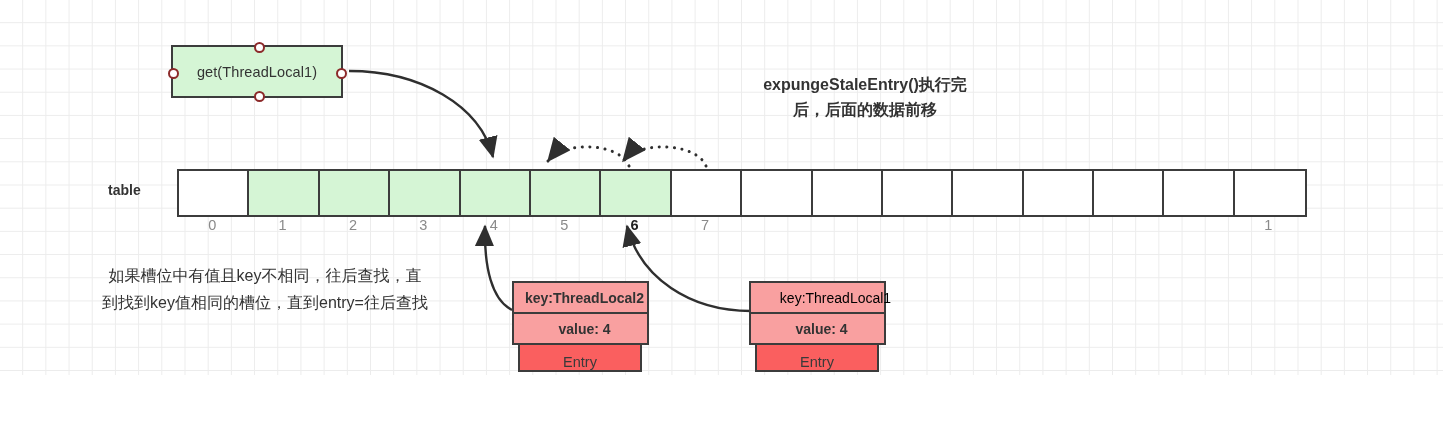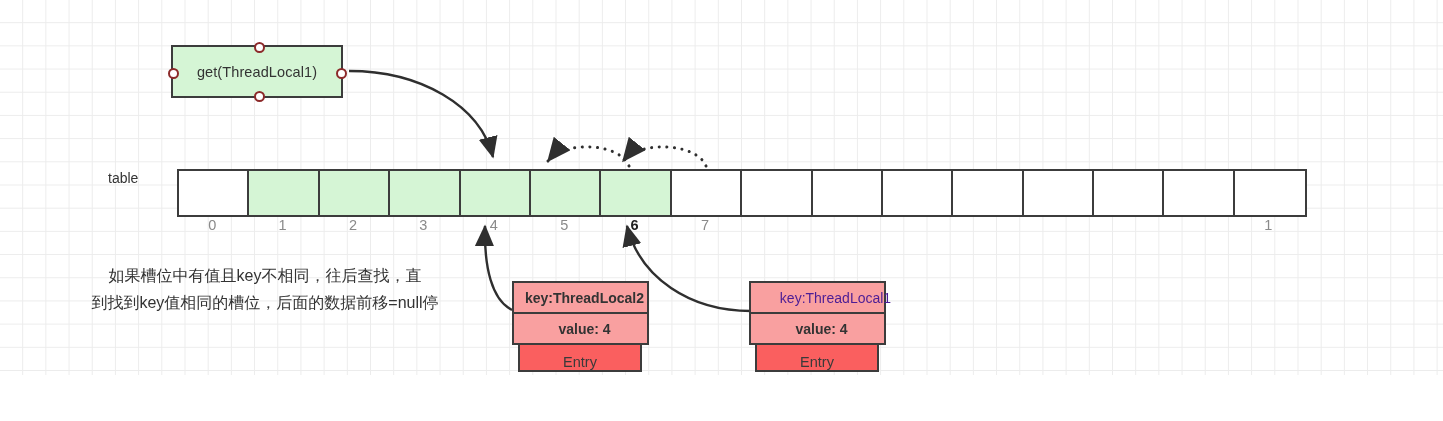--- a/index.html
+++ b/index.html
@@ -53,23 +53,23 @@
     background: #ffffff;
     border: 2px solid #8c2a2a;
     box-sizing: border-box;
     z-index: 6;
   }
 
   
   #table-label {
     position: absolute;
     left: 108px;
-    top: 170px;
+    top: 182px;
     font-size: 14px;
-    font-weight: normal;
+    font-weight: bold;
     color: #333333;
   }
   #table {
     position: absolute;
     left: 177px;
     top: 169px;
     height: 44px;
     display: flex;
     border: 2px solid #3c3c3c;
     box-sizing: content-box;
@@ -137,21 +137,21 @@
     height: 33px;
     display: flex;
     align-items: center;
     justify-content: center;
     font-size: 14px;
     color: #333333;
     margin-top: -2px;
   }
   .entry-row.first { margin-top: 0; }
   .entry-row.bold { font-weight: bold; padding-left: 8px; }
-  .entry-row.plain { color: #4c1d95; padding-left: 36px; }
+  .entry-row.plain { color: #000000; padding-left: 36px; }
   .entry-foot {
     background: #fa5f5f;
     border: 2px solid #3c3c3c;
     box-sizing: border-box;
     height: 29px;
     display: flex;
     align-items: flex-end;
     justify-content: center;
     font-size: 14.5px;
     color: #3a3a3a;
@@ -185,20 +185,24 @@
   </svg>
 
   <div id="get-box">
     <span>get(ThreadLocal1)</span>
     <span class="anchor" style="left:80.5px; top:-5.5px;"></span>
     <span class="anchor" style="left:80.5px; bottom:-5.5px;"></span>
     <span class="anchor" style="left:-5.5px; top:21px;"></span>
     <span class="anchor" style="right:-5.5px; top:21px;"></span>
   </div>
 
+  <div id="title-note">
+    <div>expungeStaleEntry()执行完</div>
+    <div>后，后面的数据前移</div>
+  </div>
 
   <div id="table-label">table</div>
   <div id="table">
       <div class="cell"></div>
       <div class="cell filled"></div>
       <div class="cell filled"></div>
       <div class="cell filled"></div>
       <div class="cell filled"></div>
       <div class="cell filled"></div>
       <div class="cell filled"></div>
@@ -219,21 +223,21 @@
       <div class="idx" style="left: 211.2px;">3</div>
       <div class="idx" style="left: 281.6px;">4</div>
       <div class="idx" style="left: 352px;">5</div>
       <div class="idx emph" style="left: 422.4px;">6</div>
       <div class="idx" style="left: 492.8px;">7</div>
       <div class="idx" style="left: 1056px;">1</div>
     </div>
 
   <div id="left-note">
     <div>如果槽位中有值且key不相同，往后查找，直</div>
-    <div>到找到key值相同的槽位，后面的数据前移=null停</div>
+    <div>到找到key值相同的槽位，直到entry=往后查找</div>
   </div>
 
   <div class="entry-group" style="left:512px; top:281px; width:137px;">
     <div class="entry-row first bold">
       <span>key:ThreadLocal2</span>
     </div>
     <div class="entry-row bold">
       <span>value: 4</span>
     </div>
     <div class="entry-foot" style="width:124px; margin-left:6px;">

